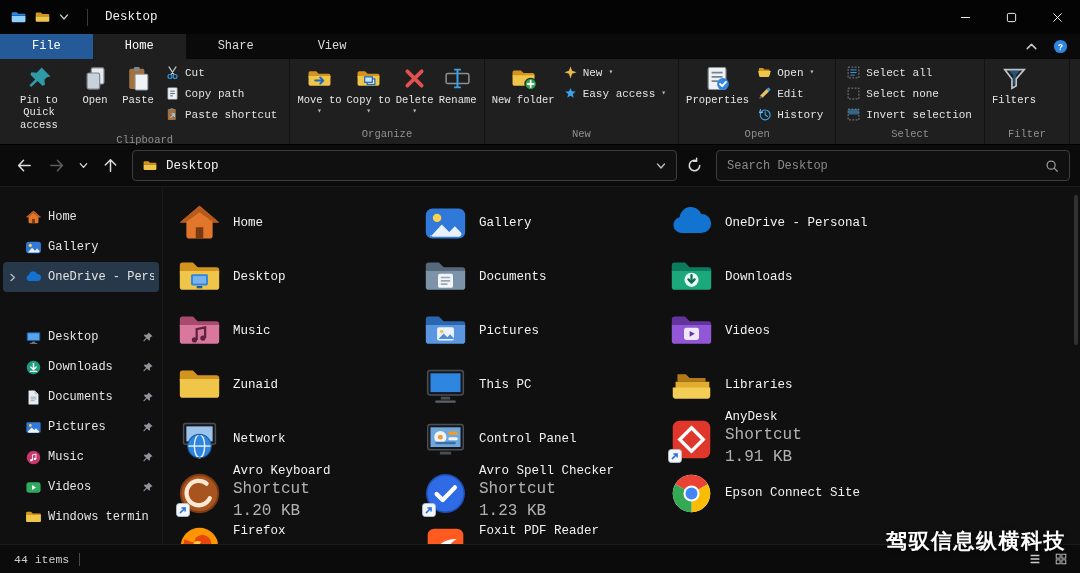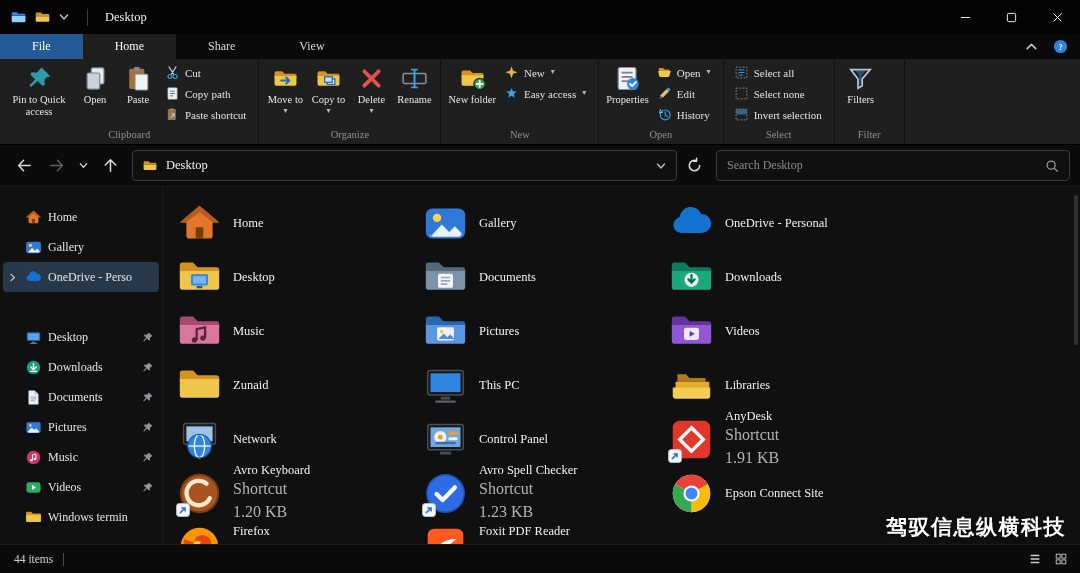--- a/index.html
+++ b/index.html
@@ -1,17 +1,17 @@
 <!DOCTYPE html>
 <html style="--accent-blue: #2f86e0; --file-tab-blue: #235a97; --selection: #27384a;"><head>
 <meta charset="utf-8">
 <style>
 *{margin:0;padding:0;box-sizing:border-box}
 html,body{background:#000}
-.window{width:1080px;height:573px;position:relative;background:#101010;font-family:Liberation Serif, serif;color:#e8e8e8;overflow:hidden}
+.window{width:1080px;height:573px;position:relative;background:#101010;font-family:Liberation Mono, monospace;color:#e8e8e8;overflow:hidden}
 .ico{display:inline-flex}
 .ico svg{width:100%;height:100%;display:block}
 
 
 .titlebar{height:34px;background:#040404;display:flex;align-items:center}
 .tb-left{display:flex;align-items:center;gap:7px;padding-left:10px}
 .tb-ico{width:17px;height:17px}
 .tb-chev{width:12px;height:12px;color:#c8c8c8}
 .tb-sep{width:1px;height:17px;background:#3a3a3a;margin:0 10px}
 .tb-title{font-size:12.5px;color:#f0f0f0}
@@ -83,21 +83,21 @@
 .vscroll{position:absolute;right:2px;top:8px;width:4px;height:150px;border-radius:2px;background:#4d4d4d;opacity:.55}
 
 
 .statusbar{height:29px;background:#0b0b0b;border-top:1px solid #1c1c1c;display:flex;align-items:center;padding:0 8px 0 14px;font-size:11.5px;color:#cfcfcf;gap:10px}
 .sb-sep{width:1px;height:13px;background:#4a4a4a}
 .sb-right{margin-left:auto;display:flex;gap:4px}
 .sb-view{width:22px;height:20px;display:flex;align-items:center;justify-content:center;color:#cfcfcf}
 .sb-view svg{width:14px;height:14px}
 
 
-.watermark{position:absolute;right:14px;bottom:32px;font-size:21px;font-weight:bold;color:#fff;letter-spacing:1.5px;text-shadow:0 1px 4px rgba(0,0,0,.7);z-index:40;pointer-events:none}
+.watermark{position:absolute;right:14px;bottom:18px;font-size:21px;font-weight:bold;color:#fff;letter-spacing:1.5px;text-shadow:0 1px 4px rgba(0,0,0,.7);z-index:40;pointer-events:none}
 </style>
 </head>
 <body>
 
 <div class="window">
 
   <div class="titlebar">
     <div class="tb-left">
       <span class="ico tb-ico">
           <svg viewBox="0 0 20 20">

